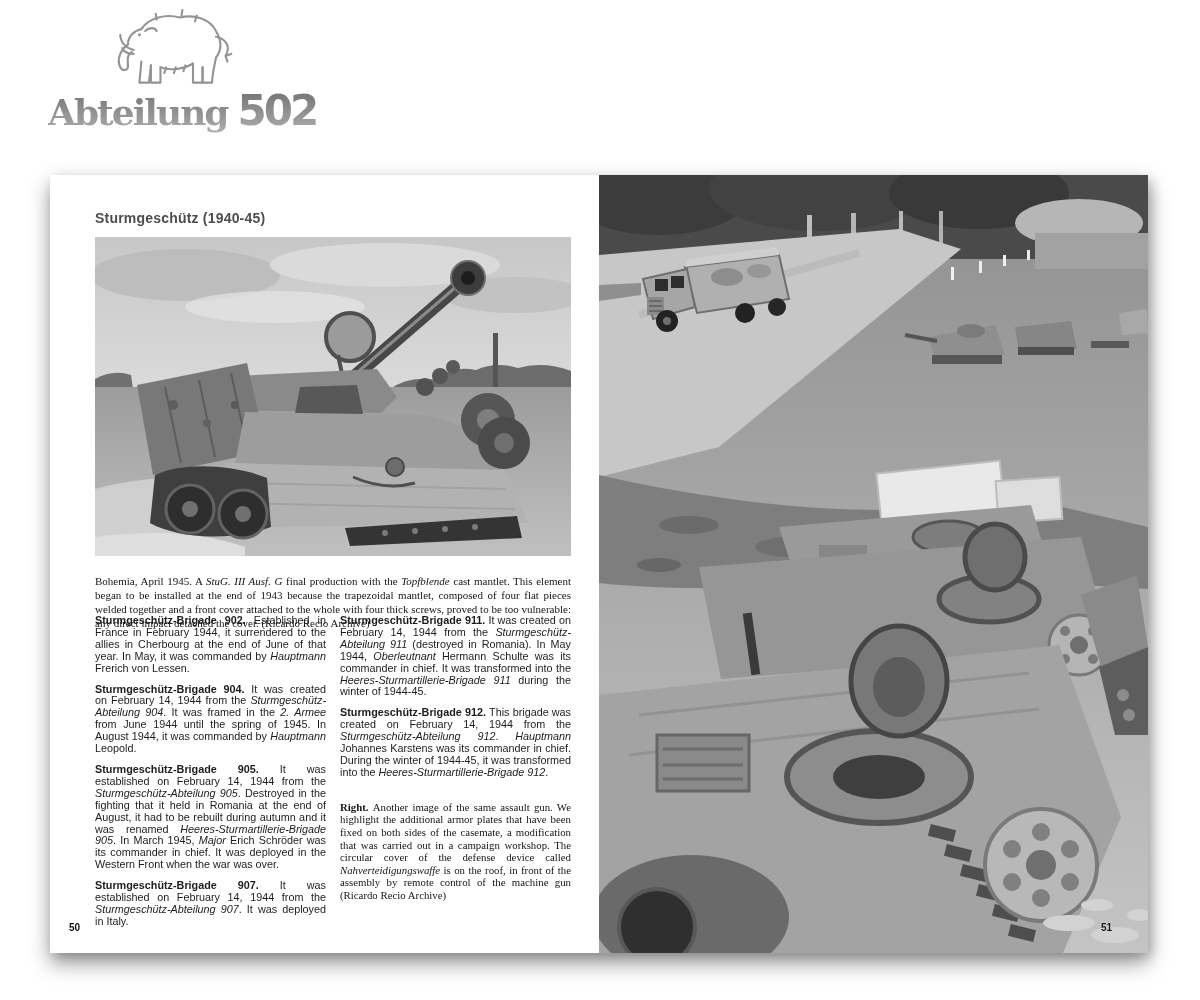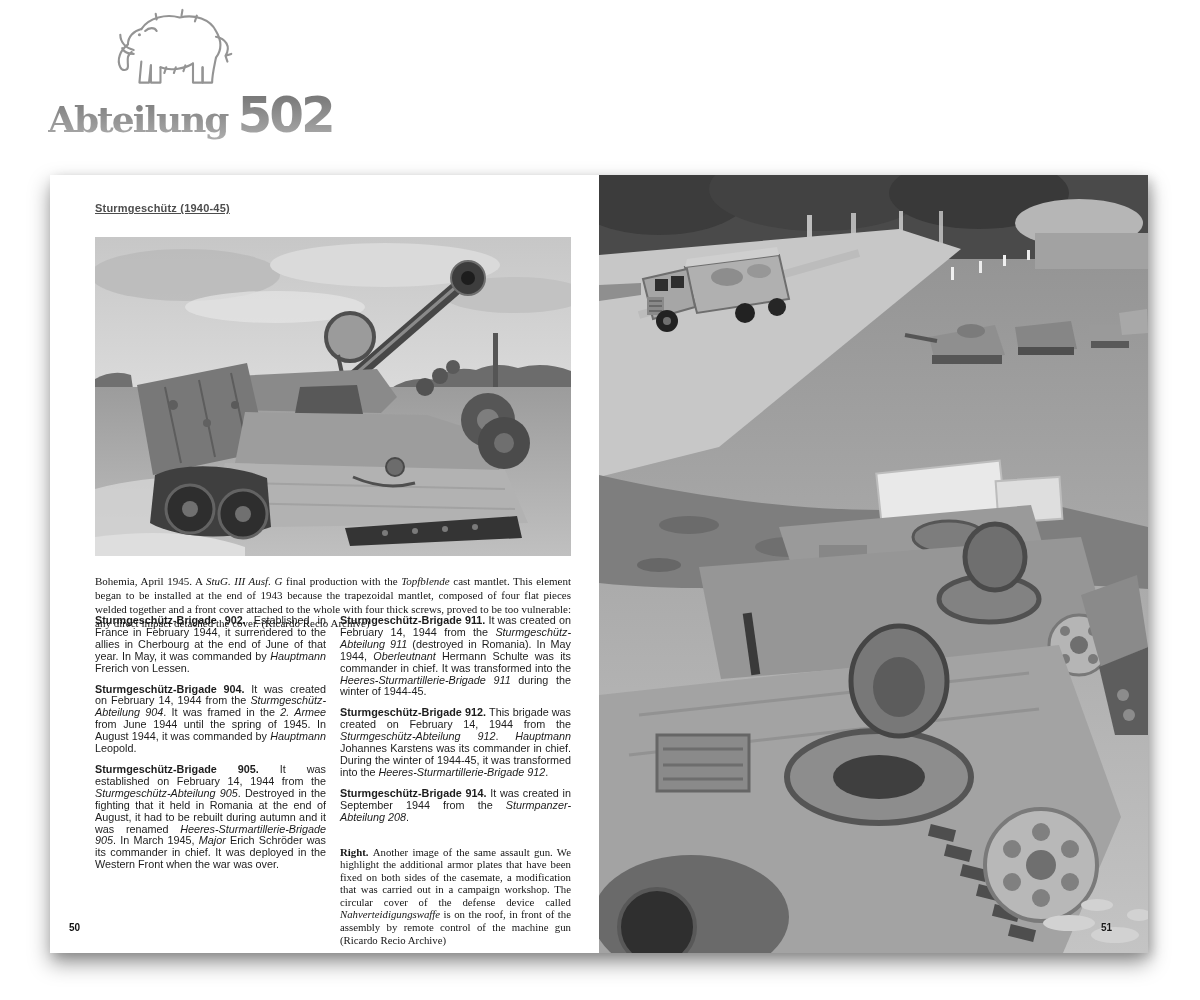--- a/index.html
+++ b/index.html
@@ -7,33 +7,33 @@
           font-family:"Liberation Sans",sans-serif;color:#1c1c1c;}
 
   
   .mammoth{position:absolute;left:96px;top:8px;width:150px;height:88px;}
   .brand{position:absolute;left:48px;top:86px;white-space:nowrap;
          background:linear-gradient(180deg,#6e6e6e 0%,#9c9c9c 70%,#b3b3b3 100%);
          -webkit-background-clip:text;background-clip:text;
          color:#8e8e8e;-webkit-text-fill-color:transparent;}
   .brand .blackletter{font-family:"DejaVu Serif",serif;font-weight:bold;font-size:36px;
          letter-spacing:-2px;}
-  .brand .number{font-family:"DejaVu Sans",sans-serif;font-weight:bold;font-size:50px;
+  .brand .number{font-family:"DejaVu Sans",sans-serif;font-weight:bold;font-size:42px;
          letter-spacing:-3px;margin-left:10px;}
 
   
   .spread{position:absolute;left:50px;top:175px;width:1098px;height:778px;display:flex;
           background:#ffffff;
           box-shadow:0 10px 20px rgba(0,0,0,.40), 4px 4px 10px rgba(0,0,0,.16);}
   .page-left{position:relative;width:549px;height:778px;background:#ffffff;}
   .page-right{position:relative;width:549px;height:778px;background:#8a8a8a;overflow:hidden;}
   .page-right svg{display:block;width:100%;height:100%;}
 
-  .pl-header{position:absolute;left:45px;top:27px;font-size:11px;font-weight:bold;color:#4d4d4d;
-             letter-spacing:.2px;text-decoration:underline;}
+  .pl-header{position:absolute;left:45px;top:35px;font-size:14px;font-weight:bold;color:#4d4d4d;
+             letter-spacing:.2px;}
   .pl-photo{position:absolute;left:45px;top:62px;width:476px;height:319px;overflow:hidden;
             background:#c9c9c9;}
   .pl-photo svg{display:block;width:100%;height:100%;}
   .pl-caption{position:absolute;left:45px;top:388px;width:476px;
               font-family:"Liberation Serif",serif;font-size:11px;line-height:14px;
               text-align:justify;color:#141414;}
   .pl-cols{position:absolute;left:45px;top:440px;width:476px;display:flex;gap:14px;}
   .col{width:231px;font-size:10.8px;line-height:11.9px;text-align:justify;color:#1c1c1c;}
   .para{margin:0 0 9px 0;}
   .para.caption-style{font-family:"Liberation Serif",serif;line-height:12.6px;margin-top:22px;
@@ -148,25 +148,25 @@
         </svg>
       </figure>
 
       <p class="pl-caption"><span>Bohemia, April 1945. A </span><span class="i">StuG. III Ausf. G</span><span> final production with the </span><span class="i">Topfblende</span><span> cast mantlet. This element began to be installed at the end of 1943 because the trapezoidal mantlet, composed of four flat pieces welded together and a front cover attached to the whole with four thick screws, proved to be too vulnerable: any direct impact detached the cover. (Ricardo Recio Archive)</span></p>
 
       <div class="pl-cols">
         <div class="col">
             <p class="para body-style"><span class="b">Sturmgeschütz-Brigade 902. </span><span>Established in France in February 1944, it surrendered to the allies in Cherbourg at the end of June of that year. In May, it was commanded by </span><span class="i">Hauptmann</span><span> Frerich von Lessen.</span></p>
             <p class="para body-style"><span class="b">Sturmgeschütz-Brigade 904. </span><span>It was created on February 14, 1944 from the </span><span class="i">Sturmgeschütz-Abteilung 904</span><span>. It was framed in the </span><span class="i">2. Armee</span><span> from June 1944 until the spring of 1945. In August 1944, it was commanded by </span><span class="i">Hauptmann</span><span> Leopold.</span></p>
             <p class="para body-style"><span class="b">Sturmgeschütz-Brigade 905. </span><span>It was established on February 14, 1944 from the </span><span class="i">Sturmgeschütz-Abteilung 905</span><span>. Destroyed in the fighting that it held in Romania at the end of August, it had to be rebuilt during autumn and it was renamed </span><span class="i">Heeres-Sturmartillerie-Brigade 905</span><span>. In March 1945, </span><span class="i">Major</span><span> Erich Schröder was its commander in chief. It was deployed in the Western Front when the war was over.</span></p>
+            <p class="para body-style"><span class="b">Sturmgeschütz-Brigade 907. </span><span>It was established on February 14, 1944 from the </span><span class="i">Sturmgeschütz-Abteilung 907</span><span>. It was deployed in Italy.</span></p>
           </div>
         <div class="col">
             <p class="para body-style"><span class="b">Sturmgeschütz-Brigade 911. </span><span>It was created on February 14, 1944 from the </span><span class="i">Sturmgeschütz-Abteilung 911</span><span> (destroyed in Romania). In May 1944, </span><span class="i">Oberleutnant</span><span> Hermann Schulte was its commander in chief. It was transformed into the </span><span class="i">Heeres-Sturmartillerie-Brigade 911</span><span> during the winter of 1944-45.</span></p>
             <p class="para body-style"><span class="b">Sturmgeschütz-Brigade 912. </span><span>This brigade was created on February 14, 1944 from the </span><span class="i">Sturmgeschütz-Abteilung 912</span><span>. </span><span class="i">Hauptmann</span><span> Johannes Karstens was its commander in chief. During the winter of 1944-45, it was transformed into the </span><span class="i">Heeres-Sturmartillerie-Brigade 912</span><span>.</span></p>
-            <p class="para body-style"><span class="b">Sturmgeschütz-Brigade 914. </span><span>It was created in September 1944 from the </span><span class="i">Sturmpanzer-Abteilung 208</span><span>.</span></p>
             <p class="para caption-style"><span class="b">Right. </span><span>Another image of the same assault gun. We highlight the additional armor plates that have been fixed on both sides of the casemate, a modification that was carried out in a campaign workshop. The circular cover of the defense device called </span><span class="i">Nahverteidigungswaffe</span><span> is on the roof, in front of the assembly by remote control of the machine gun (Ricardo Recio Archive)</span></p>
           </div>
       </div>
 
       <div class="pagenum pn-left">50</div>
     </section>
 
     <section class="page-right" aria-label="Black and white full-page photo: row of abandoned StuG III assault guns seen from above along a roadside, camouflaged truck driving past on the road, trees in background">
       <svg viewBox="0 0 549 778" preserveAspectRatio="none" xmlns="http://www.w3.org/2000/svg">
         <defs>

